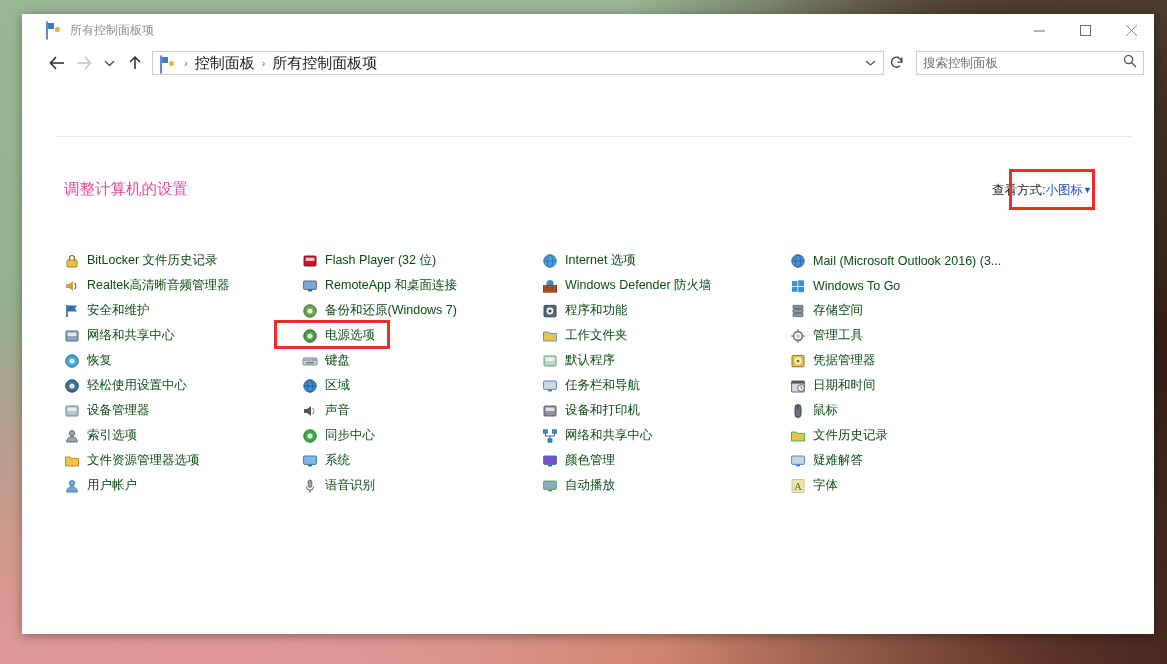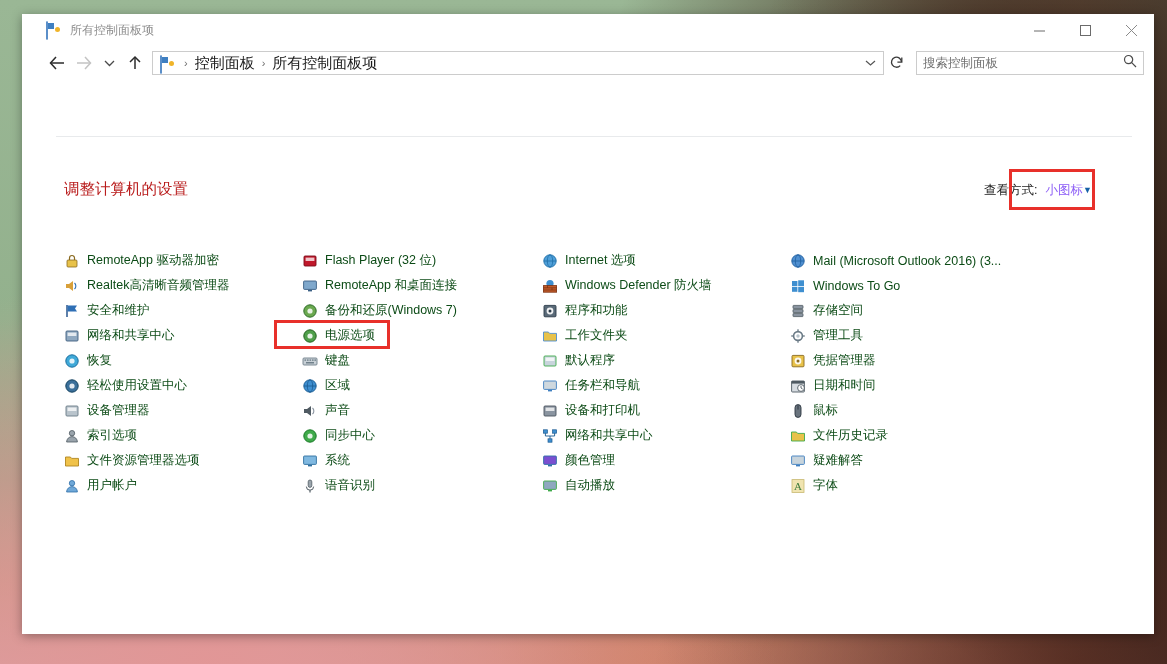--- a/index.html
+++ b/index.html
@@ -48,24 +48,24 @@
   .bc-sep{font-size:11px;color:#6d6d6d;padding:0 4px;}
   #bc-caret{margin-left:auto;width:18px;display:flex;align-items:center;justify-content:center;}
   #refresh-btn{width:22px;height:24px;display:flex;align-items:center;justify-content:center;margin-left:2px;}
   #searchbox{width:228px;height:24px;border:1px solid #cccccc;background:#fff;display:flex;align-items:center;
     margin-left:8px;box-sizing:border-box;padding:0 6px;}
   #search-ph{font-size:12.5px;color:#6f6f6f;flex:1;}
 
   
   #content{position:relative;height:552px;background:#fff;}
   #hdr-rule{position:absolute;left:22px;right:22px;top:56px;height:1px;background:#e8eaec;}
-  #page-title{position:absolute;left:30px;top:99px;font-size:15.5px;color:#b91c1c;}
+  #page-title{position:absolute;left:30px;top:99px;font-size:15.5px;color:#ec4899;}
   #viewmode{position:absolute;right:62px;top:102px;display:flex;align-items:center;gap:0;}
   #vm-label{font-size:12.5px;color:#222;}
-  #vm-value{font-size:12.5px;color:#8b5cf6;margin-left:8px;}
+  #vm-value{font-size:12.5px;color:#1d4ed8;}
   #vm-caret{color:#1560a8;font-size:9px;line-height:1;}
 
   
   .redbox{position:absolute;border:3px solid #e8302a;box-sizing:border-box;pointer-events:none;}
   #redbox-viewmode{left:975px;top:89px;width:86px;height:41px;}
   #redbox-power{left:240px;top:240px;width:116px;height:29px;}
 
   
   #items{position:absolute;left:30px;top:168px;width:1020px;
     display:grid;grid-template-columns:238px 240px 248px 250px;}
@@ -177,21 +177,21 @@
     <div class="redbox" id="redbox-viewmode" style="border-color: rgb(232, 48, 42);"></div>
     <div class="redbox" id="redbox-power" style="border-color: rgb(232, 48, 42);"></div>
 
     <div id="items">
 
     <div class="cp-item">
           <span class="ico"><svg width="16" height="16" viewBox="0 0 16 16">
               <rect x="3" y="7" width="10" height="7" rx="1" fill="#e8c24a" stroke="#8a6a20" stroke-width="0.8"></rect>
               <path d="M5.5 7 V5 a2.5 2.5 0 0 1 5 0 V7" fill="none" stroke="#8a6a20" stroke-width="1.2"></path>
             </svg></span>
-          <span class="lbl">RemoteApp 驱动器加密</span>
+          <span class="lbl">BitLocker 文件历史记录</span>
         </div>
         <div class="cp-item">
           <span class="ico"><svg width="16" height="16" viewBox="0 0 16 16">
               <rect x="2" y="3" width="12" height="10" rx="1" fill="#c0182a" stroke="#7a0c18" stroke-width="0.9"></rect>
               <rect x="3.6" y="4.6" width="8.8" height="3.4" fill="#fff" opacity="0.75"></rect>
             </svg></span>
           <span class="lbl">Flash Player (32 位)</span>
         </div>
         <div class="cp-item">
           <span class="ico"><svg width="16" height="16" viewBox="0 0 16 16">

